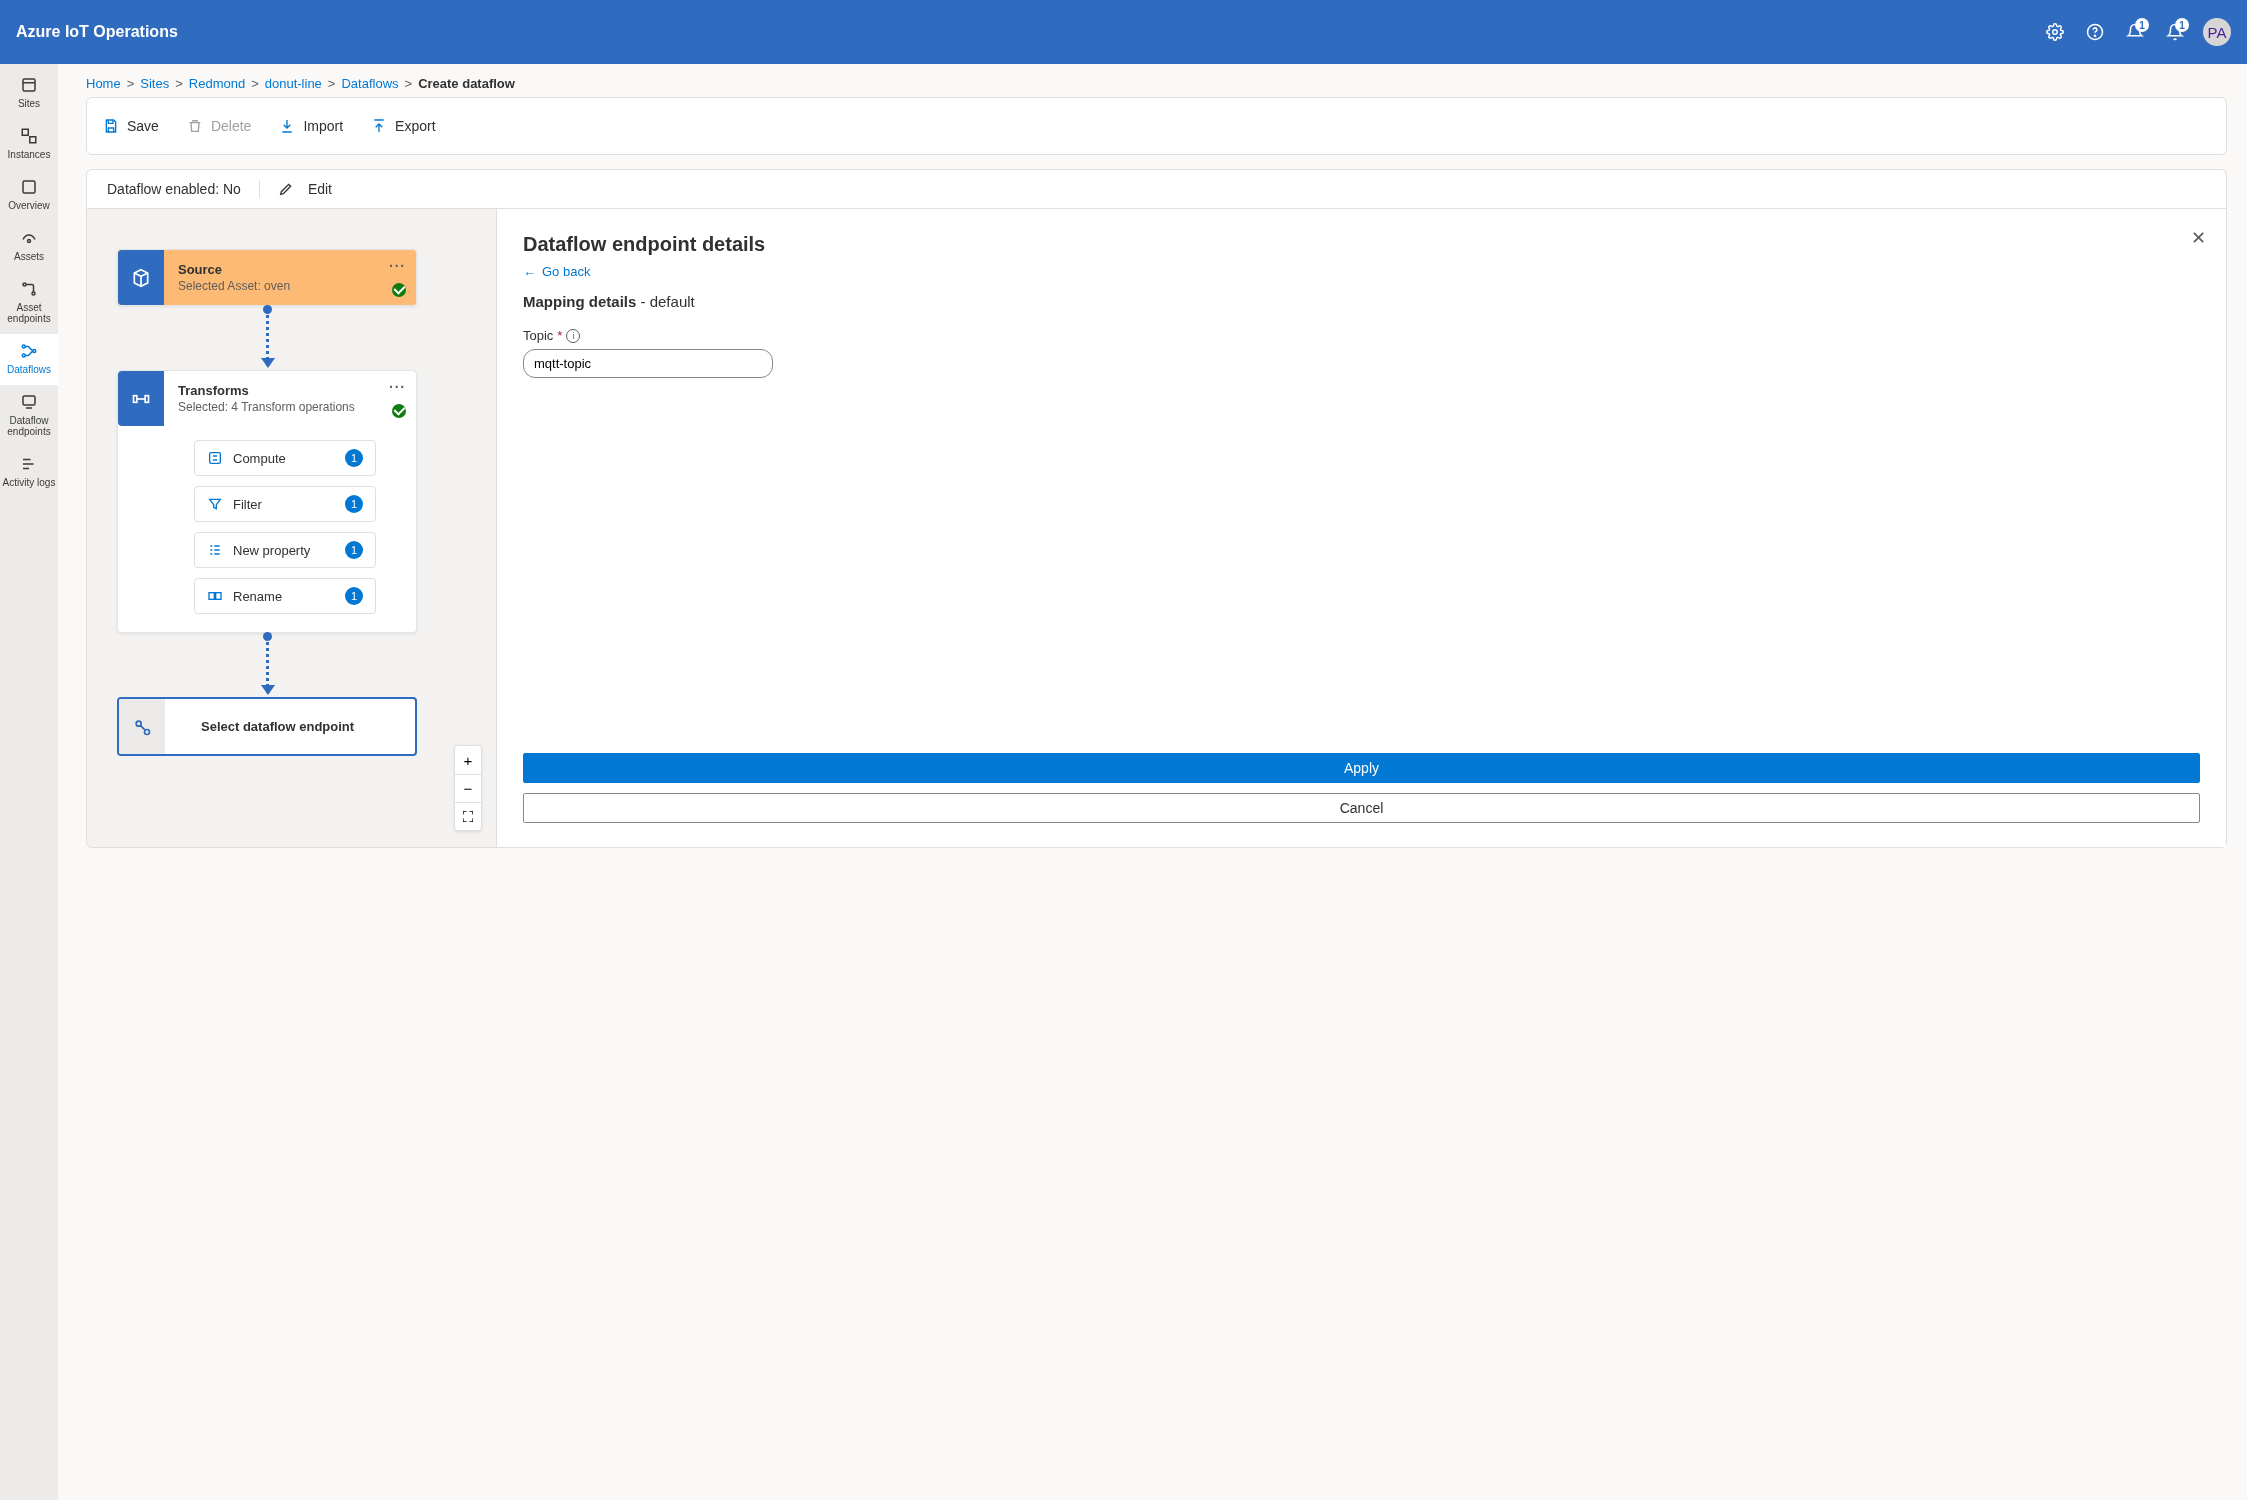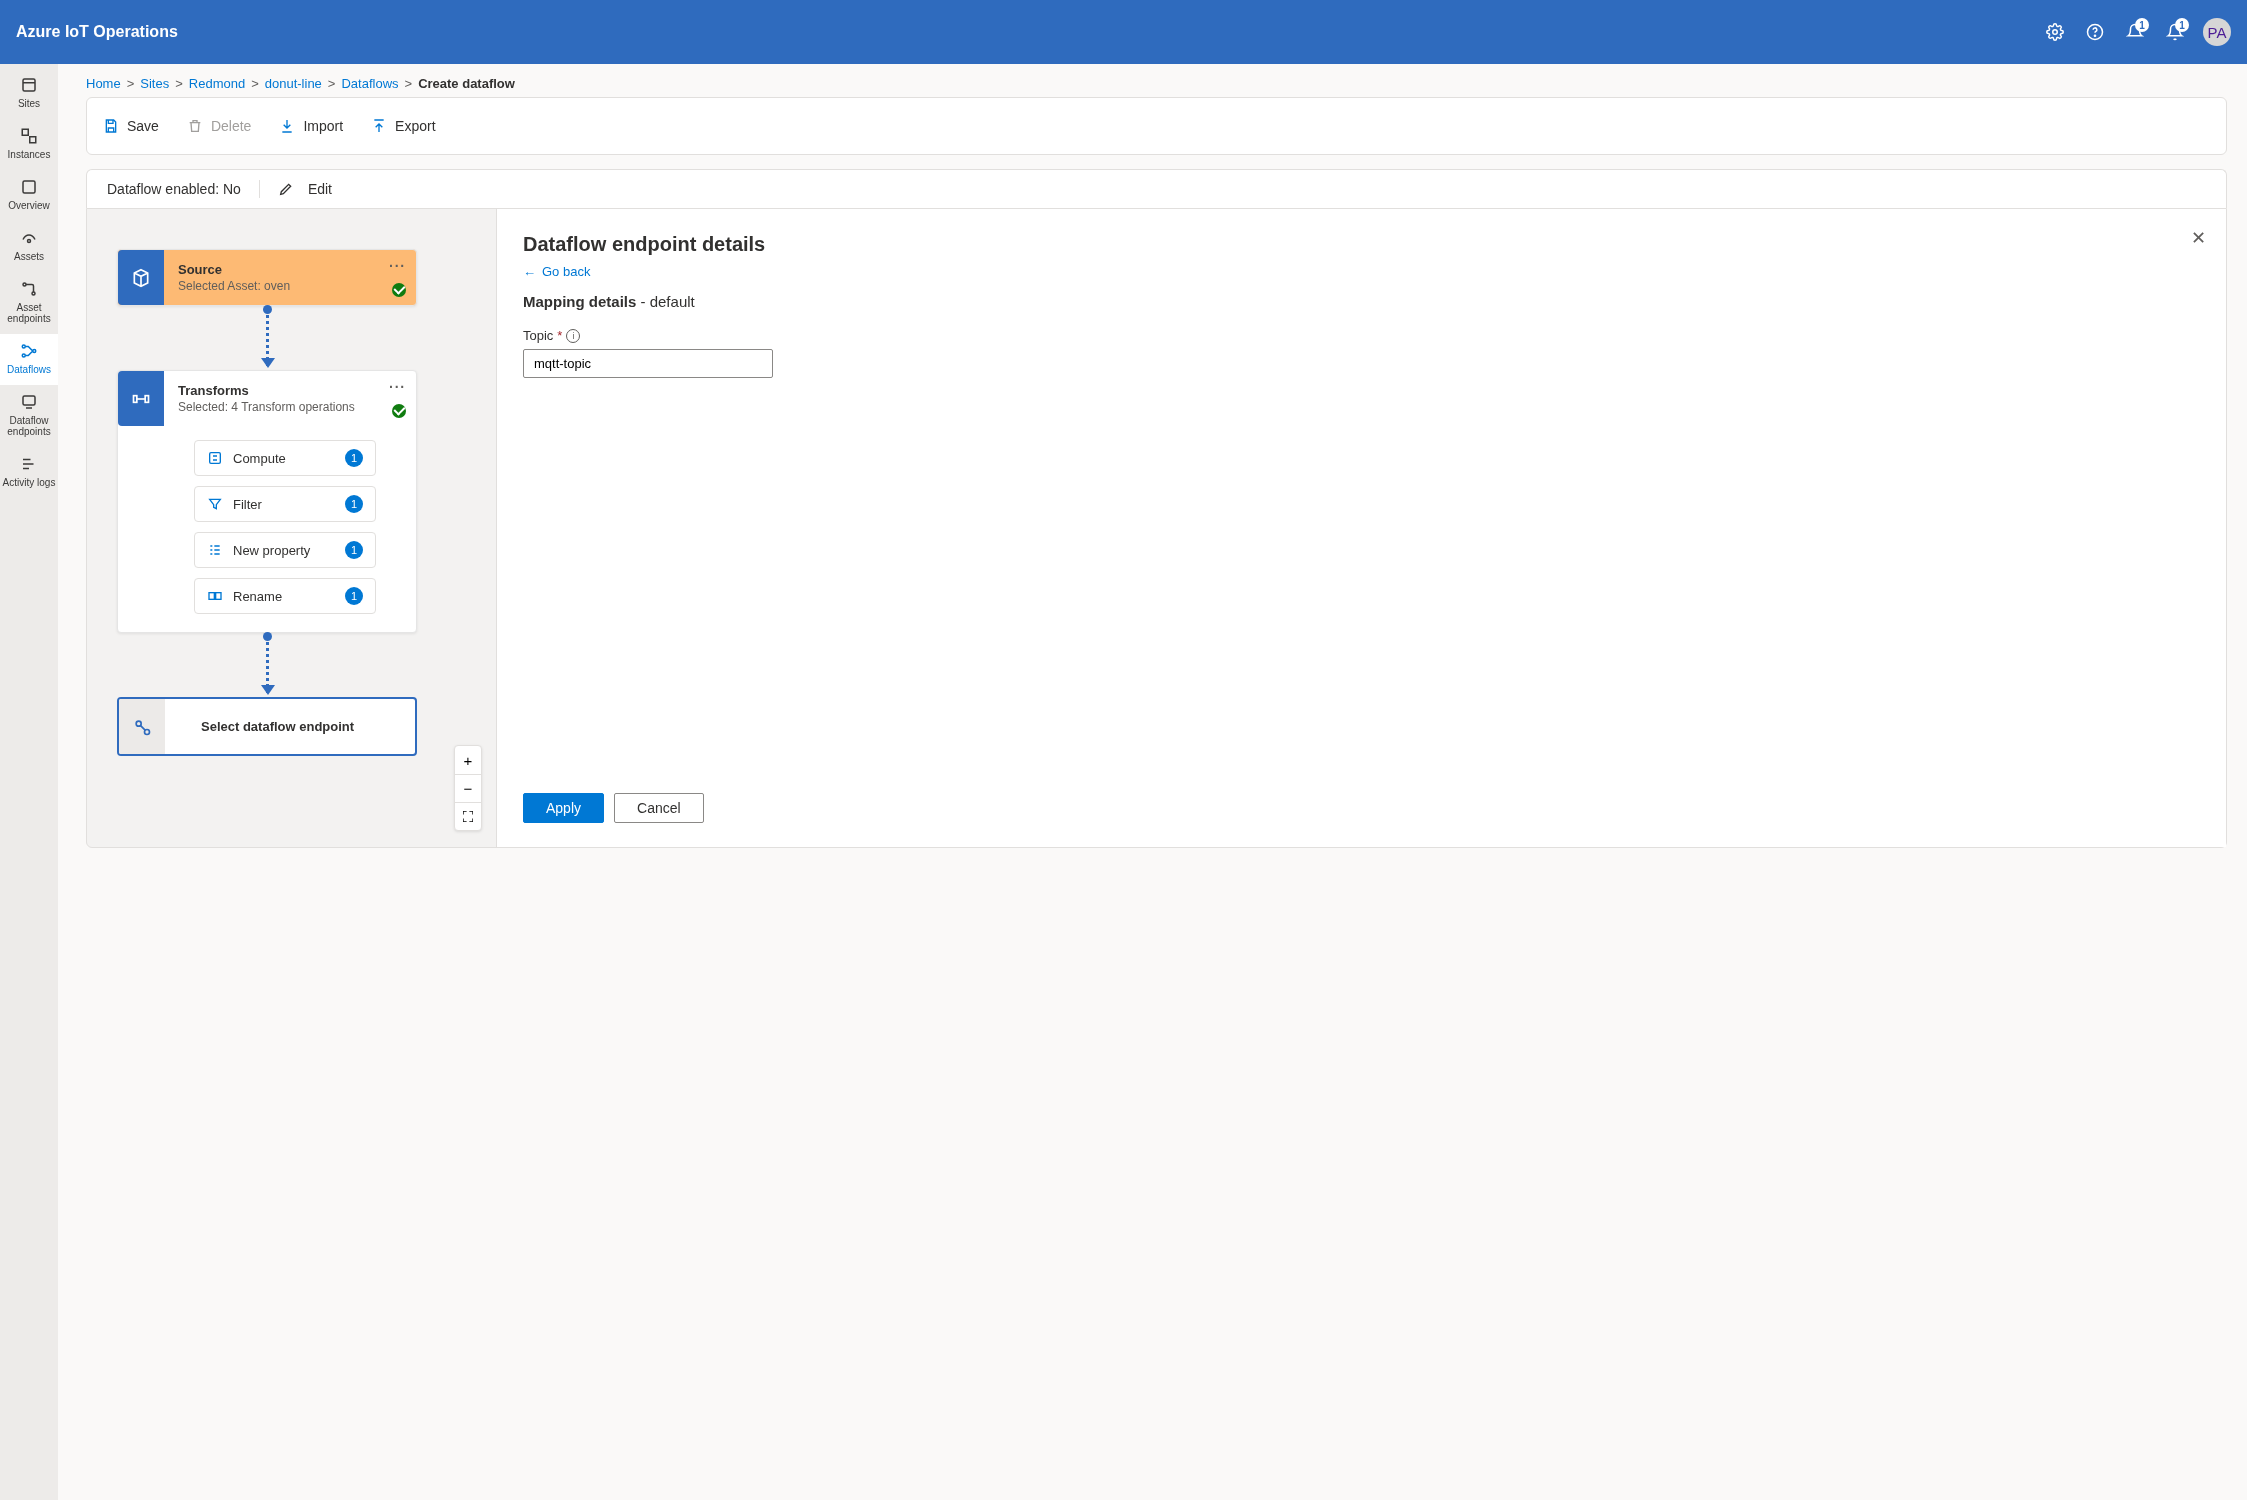--- a/index.html
+++ b/index.html
@@ -90,22 +90,22 @@
 
   
   .details h2{font-size:20px;font-weight:600;margin-bottom:8px;}
   .close-x{position:absolute;top:18px;right:20px;cursor:pointer;font-size:18px;color:#605e5c;}
   .go-back{color:var(--blue);font-size:13px;display:flex;align-items:center;gap:6px;cursor:pointer;margin-bottom:14px;}
   .mapping-line{font-size:15px;margin-bottom:18px;}
   .mapping-line b{font-weight:600;}
   .field-label{font-size:13px;display:flex;align-items:center;gap:4px;margin-bottom:6px;}
   .req{color:#a4262c;}
   .info-ic{width:14px;height:14px;border:1px solid #605e5c;border-radius:50%;display:inline-flex;align-items:center;justify-content:center;font-size:9px;color:#605e5c;}
-  input.text-input{width:250px;padding:6px 10px;border:1px solid #8a8886;border-radius:2px;font-size:13px;}
-  .panel-footer{margin-top:auto;padding-top:20px;display:flex;gap:10px;}
+  input.text-input{width:250px;padding:6px 10px;border:1px solid #8a8886;border-radius:12px;font-size:13px;}
+  .panel-footer{margin-top:auto;padding-top:20px;display:flex;gap:10px;flex-direction:column;}
   .btn{padding:6px 22px;border-radius:2px;font-size:14px;cursor:pointer;}
   .btn.primary{background:var(--blue);color:#fff;border:1px solid var(--blue);}
   .btn.secondary{background:#fff;border:1px solid #8a8886;color:#323130;}
 </style>
 </head>
 <body>
 
 <div class="topbar">
   <div class="topbar-title">Azure IoT Operations</div>
   <div class="topbar-spacer"></div>

